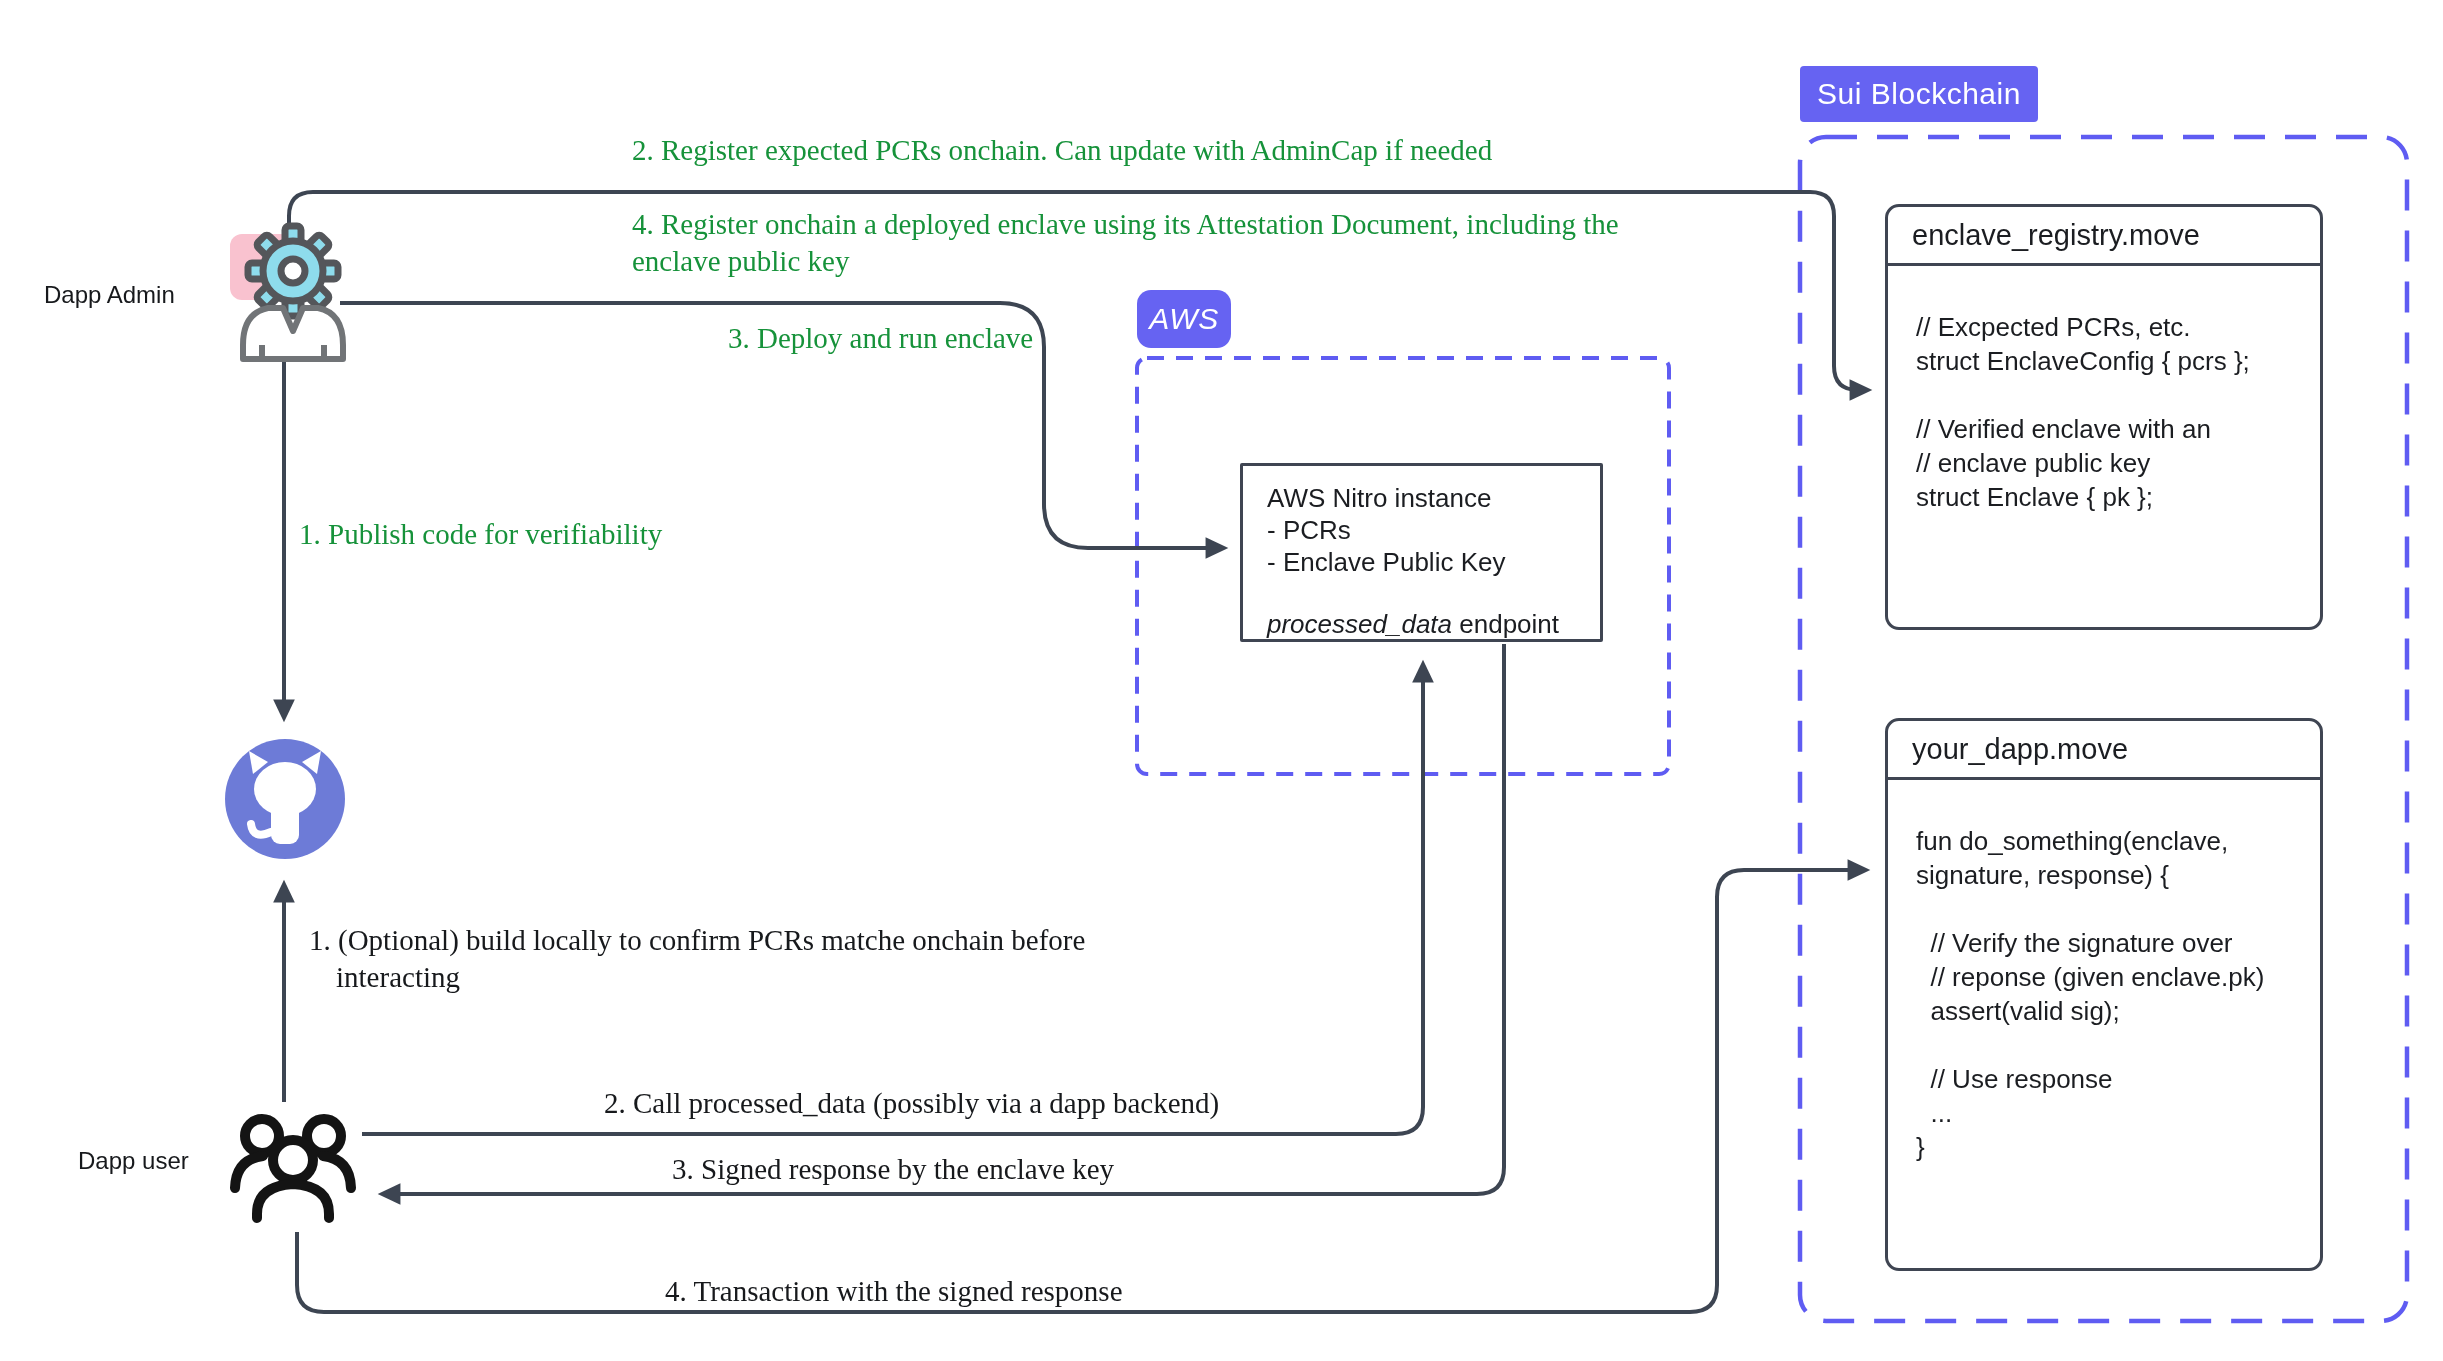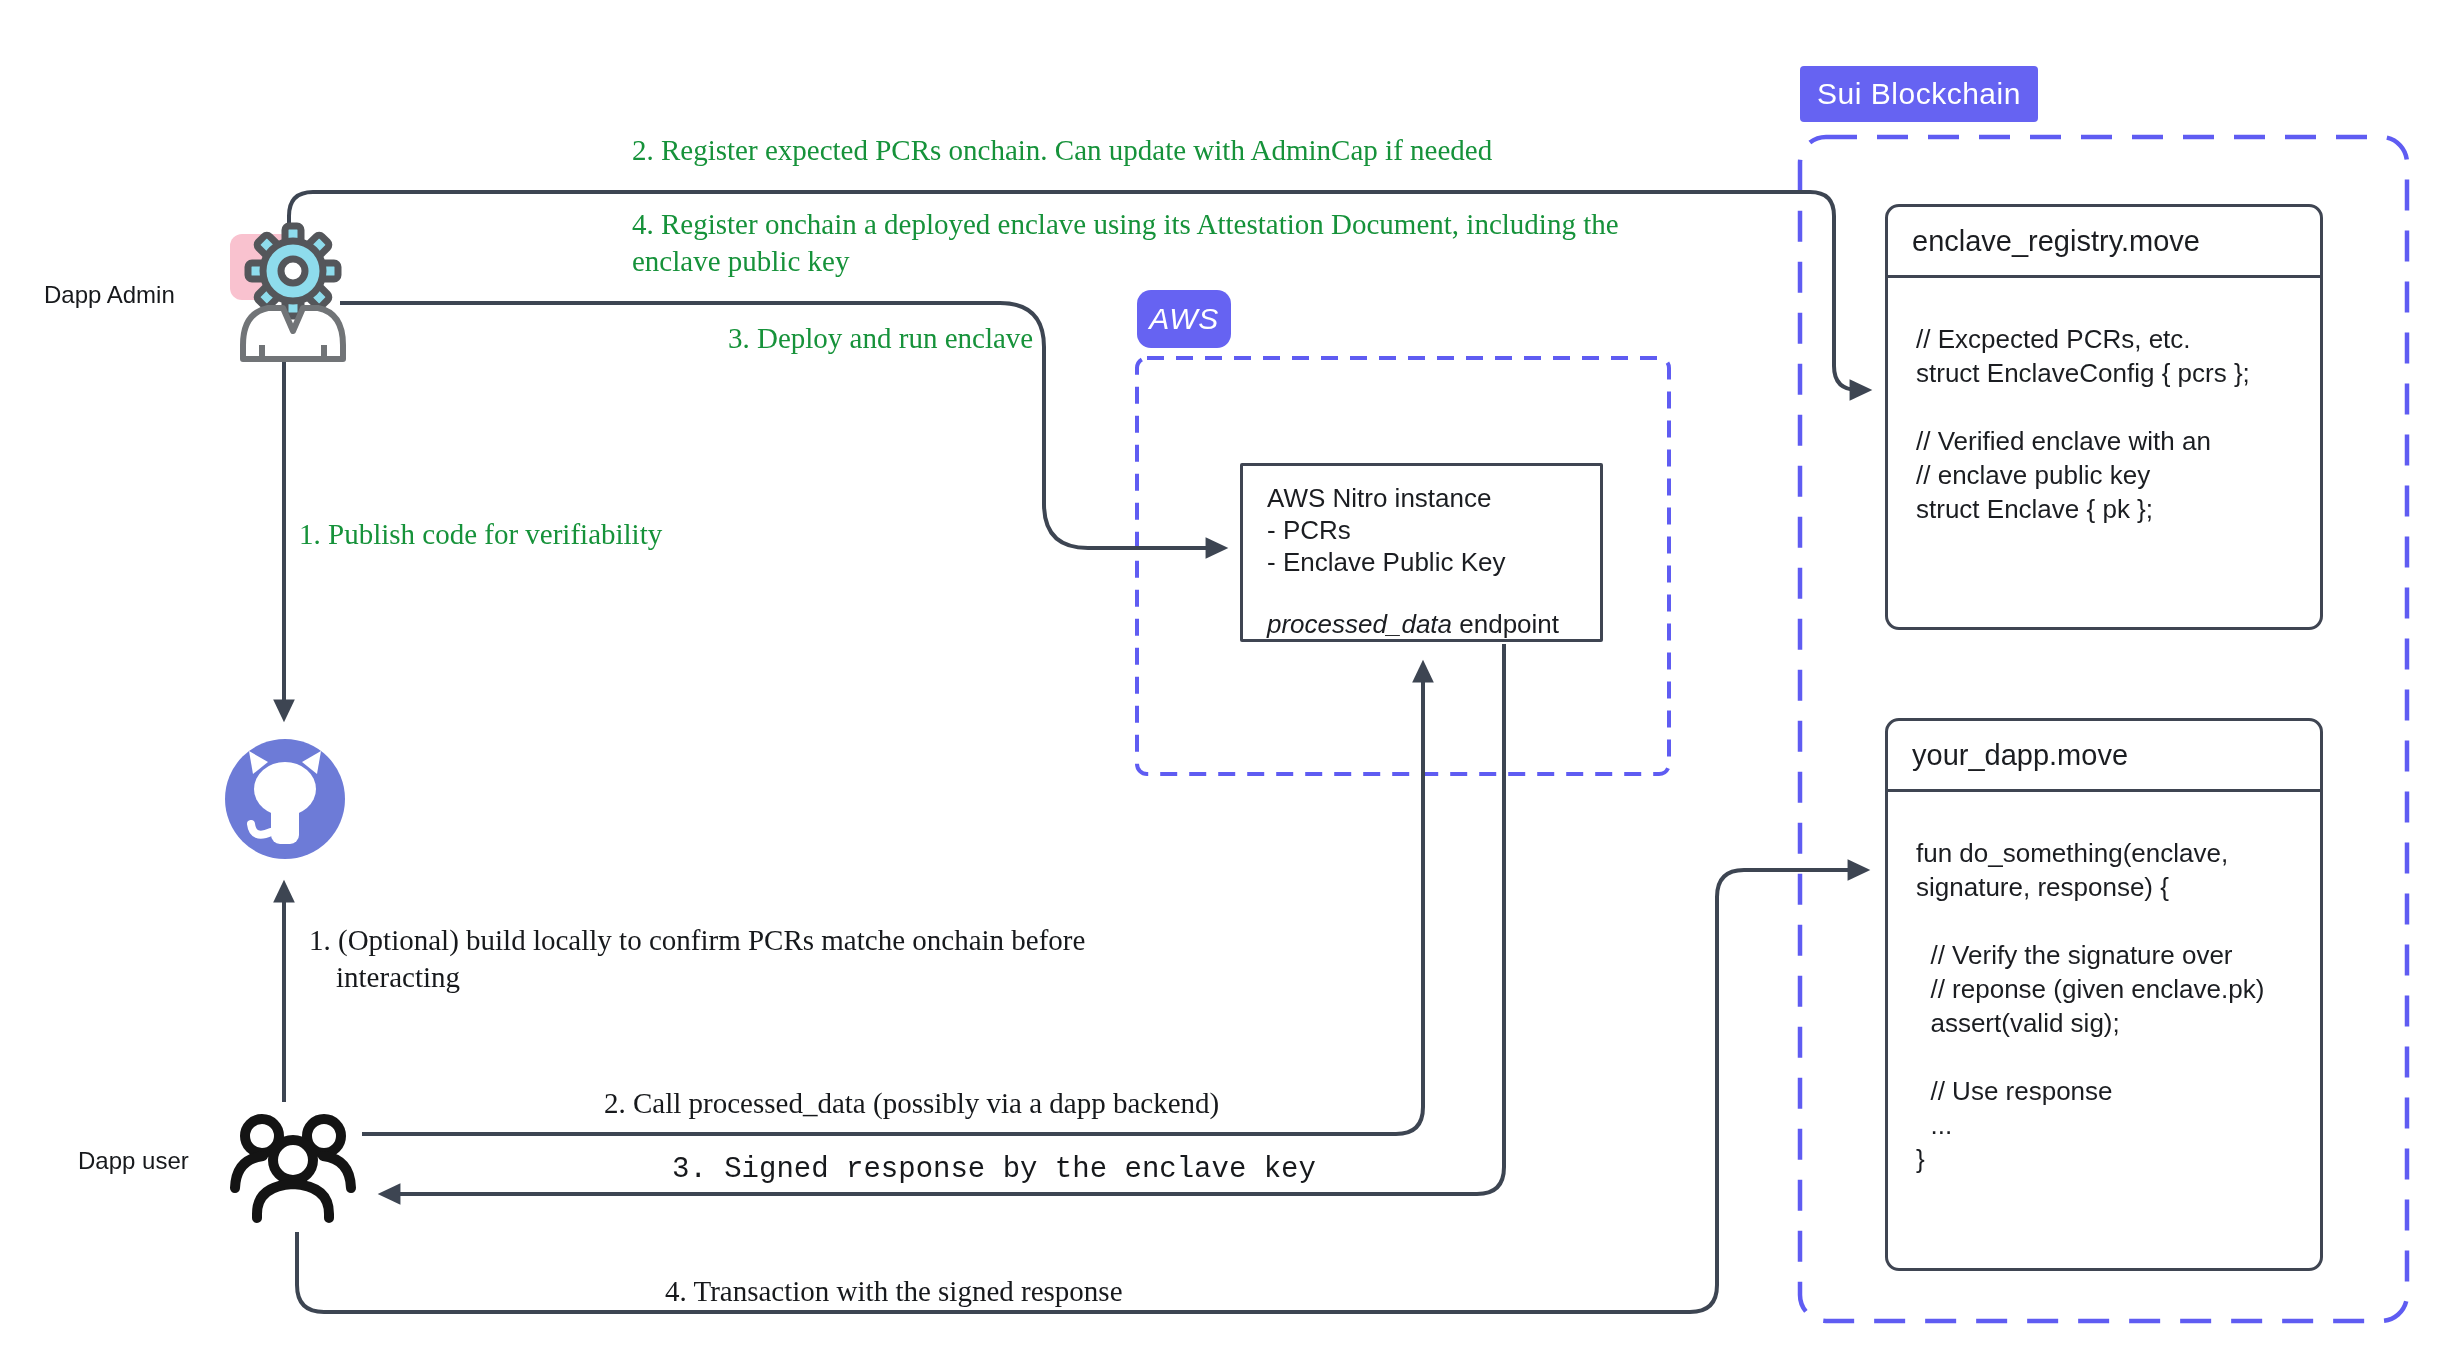--- a/index.html
+++ b/index.html
@@ -32,21 +32,21 @@
   .nitro-box { left:1240px; top:463px; width:363px; height:179px; border-radius:2px;
                padding:16px 0 0 24px; font-size:26px; line-height:32px; }
   .nitro-line { white-space:pre; }
   .endpoint-row { margin-top:30px; white-space:pre; }
   .ital { font-style:italic; }
 
   .module-box { border-radius:14px; }
   .registry-box { left:1885px; top:204px; width:438px; height:426px; }
   .dapp-box     { left:1885px; top:718px; width:438px; height:553px; }
   .module-title {
-    height:71px; border-bottom:3px solid #3f4552; box-sizing:border-box;
+    height:59px; border-bottom:3px solid #3f4552; box-sizing:border-box;
     display:flex; align-items:center; padding-left:24px;
     font-size:29px; color:#1b1d21;
   }
   .module-body { padding:44px 0 0 28px; font-size:26px; line-height:34px; }
   .code-line { white-space:pre; min-height:34px; }
 
   .two-line .l2 { display:block; }
   .indent2 { padding-left:27px; }
 </style>
 </head>
@@ -124,21 +124,21 @@
     <span class="l2">enclave public key</span>
   </div>
   <div class="serif-label green" style="left:728px; top:320px;">3. Deploy and run enclave</div>
   <div class="serif-label green" style="left:299px; top:516px;">1. Publish code for verifiability</div>
 
   <div class="serif-label two-line" style="left:309px; top:922px;">
     <span>1. (Optional) build locally to confirm PCRs matche onchain before</span>
     <span class="l2 indent2">interacting</span>
   </div>
   <div class="serif-label" style="left:604px; top:1085px;">2. Call processed_data (possibly via a dapp backend)</div>
-  <div class="serif-label" style="left:672px; top:1151px;font-family:Liberation Mono, monospace;">3. Signed response by the enclave key</div>
+  <div class="serif-label" style="left:672px; top:1151px;">3. Signed response by the enclave key</div>
   <div class="serif-label" style="left:665px; top:1273px;">4. Transaction with the signed response</div>
 
   <div class="badge aws-badge">AWS</div>
   <div class="badge sui-badge">Sui Blockchain</div>
 
   <div class="node-box nitro-box">
     <div class="nitro-line">AWS Nitro instance</div>
     <div class="nitro-line">- PCRs</div>
     <div class="nitro-line">- Enclave Public Key</div>
     <div class="endpoint-row"><span class="ital">processed_data</span><span> endpoint</span></div>

